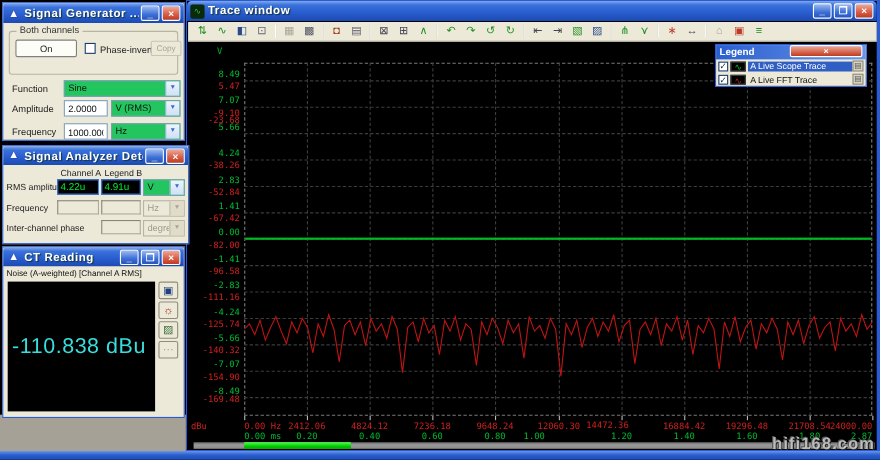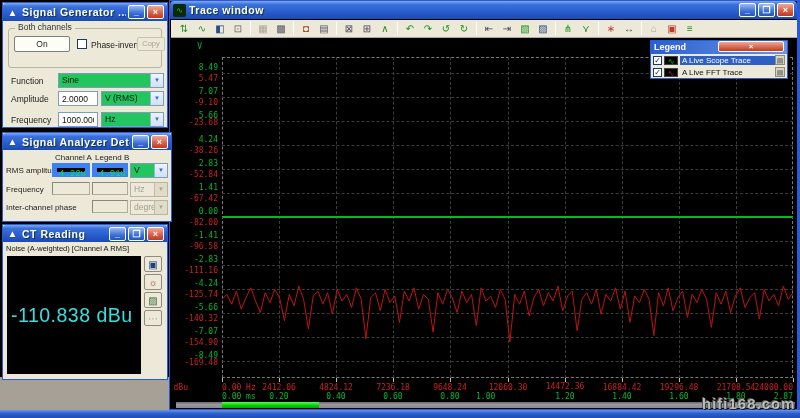--- a/index.html
+++ b/index.html
@@ -37,22 +37,22 @@
     overflow:hidden; }
   .combo .cbtn { width:13px; background:linear-gradient(180deg,#eef4fd,#cfe0f6);
     border-left:1px solid #9ab4d4; color:#3a6ad0; font-size:6px; text-align:center;
     line-height:13px; }
   .combo.disabled { background:#ECE9D8; border-color:#b8b4a2; }
   .combo.disabled .ctext { color:#a09c8e; }
   .combo.disabled .cbtn { background:#e0dcc8; color:#a8a49a; border-left-color:#c0bcac; }
   .sunken { position:absolute; border:1px solid #b0ac9c; border-top-color:#8a8678;
     border-left-color:#8a8678; background:#ECE9D8; }
   .led { position:absolute; background:#000; color:#00ee33;
-    font-family:Liberation Mono, monospace; font-size:9px; text-align:right;
-    padding:1px 2px; border:5px solid #3b82f6; }
+    font-family:Liberation Sans, sans-serif; font-size:9px; text-align:left;
+    padding:1px 2px; border:1px solid #3b82f6; }
 
   #toolbar { position:absolute; left:171px; top:20px; width:626px; height:18px;
     background:#ECE9D8; border-bottom:1px solid #aca899; display:flex; align-items:center;
     padding-left:4px; }
   .tbtn { width:16px; height:15px; font-size:10px; line-height:15px; text-align:center;
     margin:0 1px; border-radius:2px; }
   .tsep { width:1px; height:13px; background:#aca899; margin:0 3px; border-right:1px solid #fff; }
 
   .glabel { position:absolute; font-size:8px; color:#00b830; width:42px; text-align:right;
     font-family:"DejaVu Sans Mono", monospace; }
@@ -138,21 +138,21 @@
   <div id="plot-layer" style="position:absolute; left:0; top:0; width:800px; height:418px;">
       <div style="position: absolute; left: 222px; top: 57px; width: 571px; height: 321px; border: 1px dashed rgb(122, 122, 122);"></div>
       <div style="position: absolute; left: 222px; top: 73px; width: 571px; height: 0px; border-top: 1px dashed rgb(60, 60, 60);"></div>
       <div class="glabel" style="position: absolute; left: 176px; top: 63px;">8.49</div>
       <div class="rlabel" style="position: absolute; left: 176px; top: 74px;">5.47</div>
       <div style="position: absolute; left: 222px; top: 97px; width: 571px; height: 0px; border-top: 1px dashed rgb(60, 60, 60);"></div>
       <div class="glabel" style="position: absolute; left: 176px; top: 87px;">7.07</div>
       <div class="rlabel" style="position: absolute; left: 176px; top: 98px;">-9.10</div>
       <div style="position: absolute; left: 222px; top: 121px; width: 571px; height: 0px; border-top: 1px dashed rgb(60, 60, 60);"></div>
       <div class="glabel" style="position: absolute; left: 176px; top: 111px;">5.66</div>
-      <div class="rlabel" style="position: absolute; left: 176px; top: 118px;">-23.68</div>
+      <div class="rlabel" style="position: absolute; left: 176px; top: 105px;">-23.68</div>
       <div style="position: absolute; left: 222px; top: 145px; width: 571px; height: 0px; border-top: 1px dashed rgb(60, 60, 60);"></div>
       <div class="glabel" style="position: absolute; left: 176px; top: 135px;">4.24</div>
       <div class="rlabel" style="position: absolute; left: 176px; top: 146px;">-38.26</div>
       <div style="position: absolute; left: 222px; top: 169px; width: 571px; height: 0px; border-top: 1px dashed rgb(60, 60, 60);"></div>
       <div class="glabel" style="position: absolute; left: 176px; top: 159px;">2.83</div>
       <div class="rlabel" style="position: absolute; left: 176px; top: 170px;">-52.84</div>
       <div style="position: absolute; left: 222px; top: 193px; width: 571px; height: 0px; border-top: 1px dashed rgb(60, 60, 60);"></div>
       <div class="glabel" style="position: absolute; left: 176px; top: 183px;">1.41</div>
       <div class="rlabel" style="position: absolute; left: 176px; top: 194px;">-67.42</div>
       <div style="position: absolute; left: 222px; top: 217px; width: 571px; height: 0px; border-top: 1px dashed rgb(60, 60, 60);"></div>
@@ -194,21 +194,21 @@
       <div style="position: absolute; left: 450px; top: 57px; width: 0px; height: 321px; border-left: 1px dashed rgb(60, 60, 60);"></div>
       <div style="position: absolute; left: 450px; top: 378px; width: 1px; height: 4px; background: rgb(187, 187, 187);"></div>
       <div class="xlab" style="position: absolute; top: 383px; color: rgb(204, 32, 32); width: 64px; text-align: center; left: 418px;">9648.24</div>
       <div class="xlab" style="position: absolute; top: 392px; color: rgb(0, 184, 48); width: 64px; text-align: center; left: 418px;">0.80</div>
       <div style="position: absolute; left: 508px; top: 57px; width: 0px; height: 321px; border-left: 1px dashed rgb(60, 60, 60);"></div>
       <div style="position: absolute; left: 508px; top: 378px; width: 1px; height: 4px; background: rgb(187, 187, 187);"></div>
       <div class="xlab" style="position: absolute; top: 383px; color: rgb(204, 32, 32); width: 64px; text-align: center; left: 476px;">12060.30</div>
       <div class="xlab" style="position: absolute; top: 392px; color: rgb(0, 184, 48); width: 64px; text-align: left; left: 476px;">1.00</div>
       <div style="position: absolute; left: 565px; top: 57px; width: 0px; height: 321px; border-left: 1px dashed rgb(60, 60, 60);"></div>
       <div style="position: absolute; left: 565px; top: 378px; width: 1px; height: 4px; background: rgb(187, 187, 187);"></div>
-      <div class="xlab" style="position: absolute; top: 382px; color: rgb(204, 32, 32); width: 64px; text-align: center; left: 533px;">14472.36</div>
+      <div class="xlab" style="position: absolute; top: 382px; color: rgb(204, 32, 32); width: 64px; left: 533px;">14472.36</div>
       <div class="xlab" style="position: absolute; top: 392px; color: rgb(0, 184, 48); width: 64px; text-align: center; left: 533px;">1.20</div>
       <div style="position: absolute; left: 622px; top: 57px; width: 0px; height: 321px; border-left: 1px dashed rgb(60, 60, 60);"></div>
       <div style="position: absolute; left: 622px; top: 378px; width: 1px; height: 4px; background: rgb(187, 187, 187);"></div>
       <div class="xlab" style="position: absolute; top: 383px; color: rgb(204, 32, 32); width: 64px; text-align: center; left: 590px;">16884.42</div>
       <div class="xlab" style="position: absolute; top: 392px; color: rgb(0, 184, 48); width: 64px; text-align: center; left: 590px;">1.40</div>
       <div style="position: absolute; left: 679px; top: 57px; width: 0px; height: 321px; border-left: 1px dashed rgb(60, 60, 60);"></div>
       <div style="position: absolute; left: 679px; top: 378px; width: 1px; height: 4px; background: rgb(187, 187, 187);"></div>
       <div class="xlab" style="position: absolute; top: 383px; color: rgb(204, 32, 32); width: 64px; text-align: center; left: 647px;">19296.48</div>
       <div class="xlab" style="position: absolute; top: 392px; color: rgb(0, 184, 48); width: 64px; text-align: center; left: 647px;">1.60</div>
       <div style="position: absolute; left: 736px; top: 57px; width: 0px; height: 321px; border-left: 1px dashed rgb(60, 60, 60);"></div>

